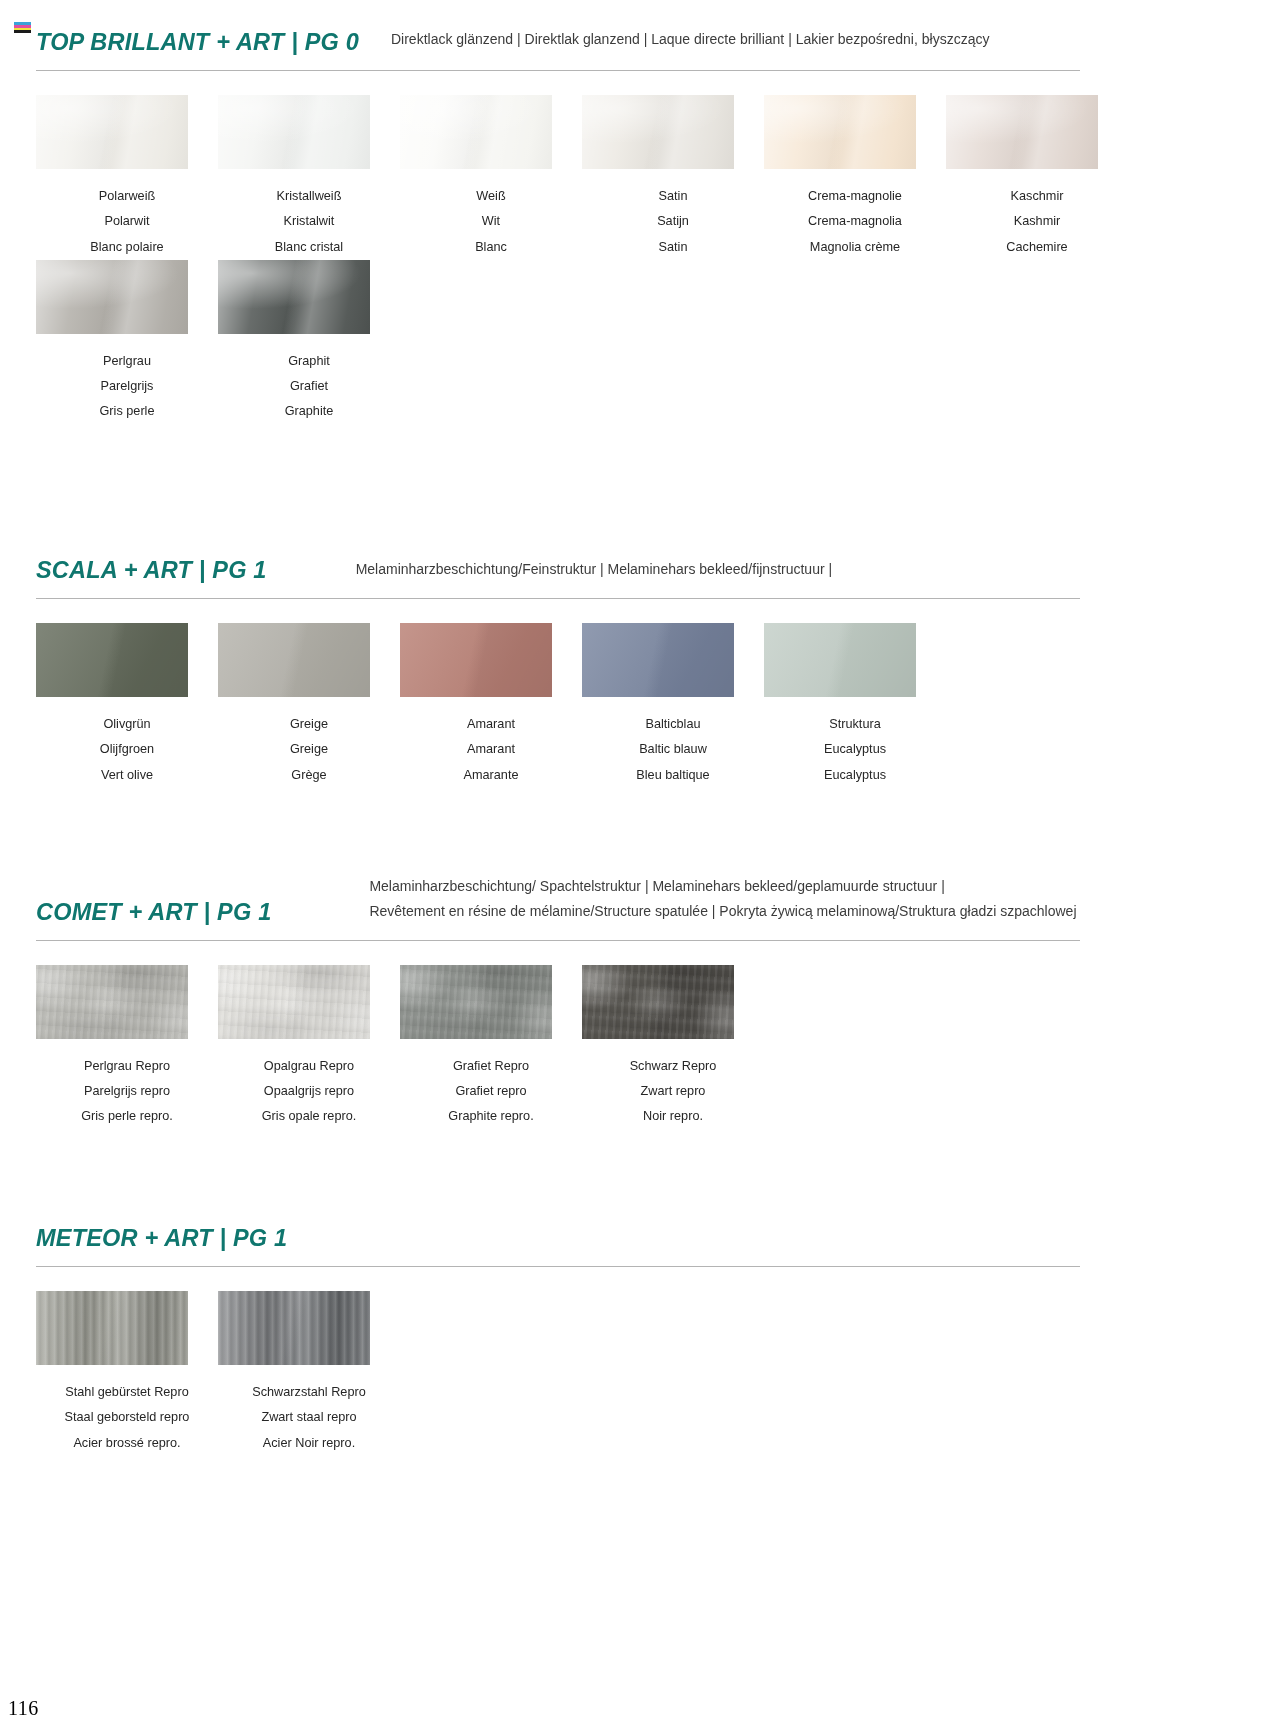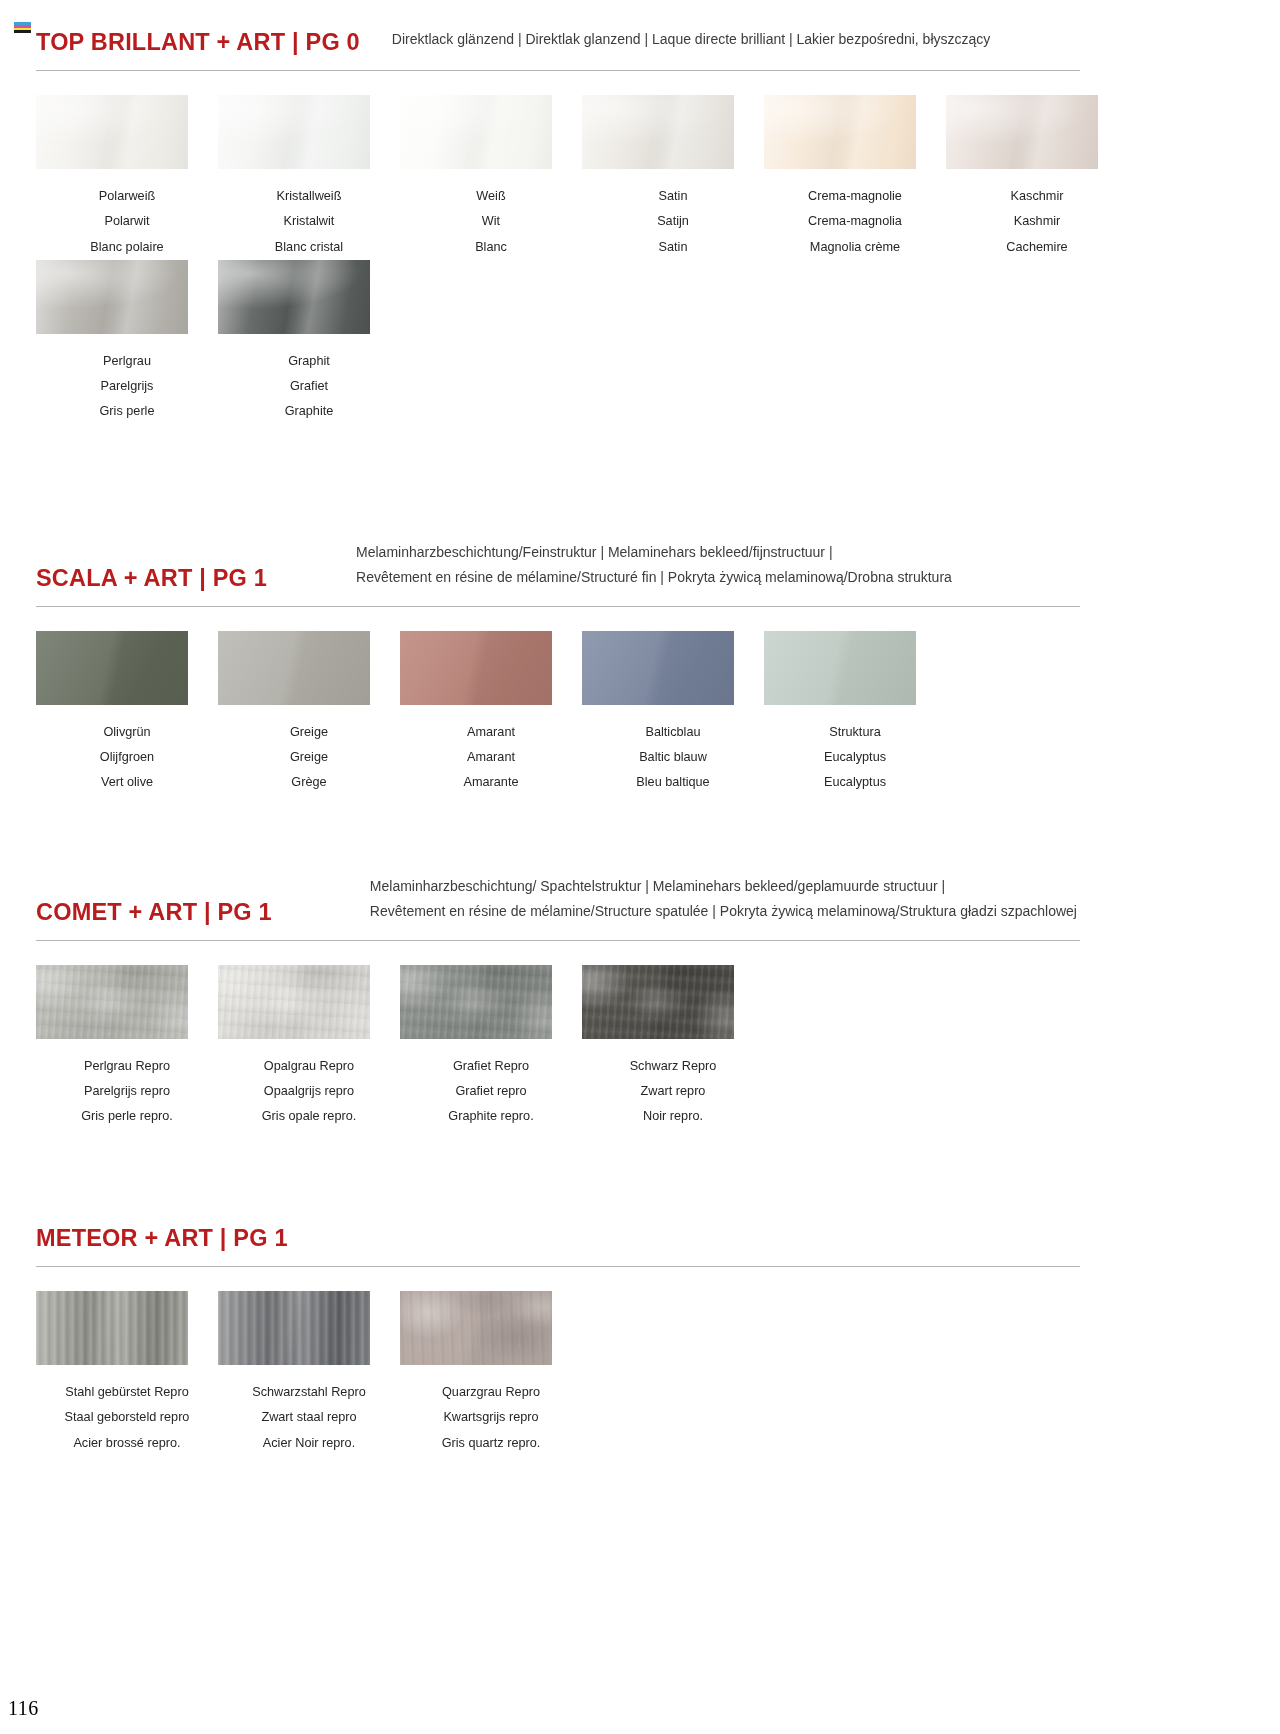--- a/index.html
+++ b/index.html
@@ -37,24 +37,25 @@
   .sec-head {
     display: flex;
     align-items: flex-end;
     min-height: 44px;
   }
 
   .sec-title {
     font-size: 23.5px;
     font-weight: bold;
     letter-spacing: 0.2px;
-    color: #b91c1c;
+    color: #0f766e;
     white-space: nowrap;
     line-height: 1.05;
     padding-bottom: 1px;
+    font-style: italic;
   }
 
   .sec-desc {
     font-size: 14px;
     color: #3c3c3c;
     line-height: 1.78;
     font-weight: normal;
   }
   .sec-desc .dl { display: block; white-space: nowrap; }
 
@@ -293,21 +294,20 @@
           </div>
         </div>
       </div>
   </div>
 
   <div class="section" style="top:540px;">
     <div class="sec-head">
       <div class="sec-title">SCALA + ART | PG 1</div>
       <div class="sec-desc" style="margin-left:89px;padding-bottom:2px;">
         <span class="dl">Melaminharzbeschichtung/Feinstruktur | Melaminehars bekleed/fijnstructuur |</span>
-        <span class="dl">Revêtement en résine de mélamine/Structuré fin | Pokryta żywicą melaminową/Drobna struktura</span>
       </div>
     </div>
     <div class="rule"></div>
     <div class="grid" id="grid-1">
         <div class="cell">
           <div class="chip matte" style="background: linear-gradient(102deg, rgb(107, 114, 99) 0%, rgb(107, 114, 99) 46%, rgb(95, 102, 87) 54%, rgb(95, 102, 87) 100%);"></div>
           <div class="names">
             <div class="nm">Olivgrün</div>
             <div class="nm">Olijfgroen</div>
             <div class="nm">Vert olive</div>
@@ -408,25 +408,17 @@
           </div>
         </div>
         <div class="cell">
           <div class="chip brushed" style="background: linear-gradient(102deg, rgb(127, 129, 132) 0%, rgb(127, 129, 132) 46%, rgb(110, 113, 116) 54%, rgb(110, 113, 116) 100%);"></div>
           <div class="names">
             <div class="nm">Schwarzstahl Repro</div>
             <div class="nm">Zwart staal repro</div>
             <div class="nm">Acier Noir repro.</div>
           </div>
         </div>
-        <div class="cell">
-          <div class="chip ceramic" style="background: linear-gradient(102deg, rgb(183, 170, 165) 0%, rgb(183, 170, 165) 46%, rgb(172, 160, 155) 54%, rgb(172, 160, 155) 100%);"></div>
-          <div class="names">
-            <div class="nm">Quarzgrau Repro</div>
-            <div class="nm">Kwartsgrijs repro</div>
-            <div class="nm">Gris quartz repro.</div>
-          </div>
-        </div>
       </div>
   </div>
 
   <div class="folio">116</div>
 </div>
 
 </body></html>

